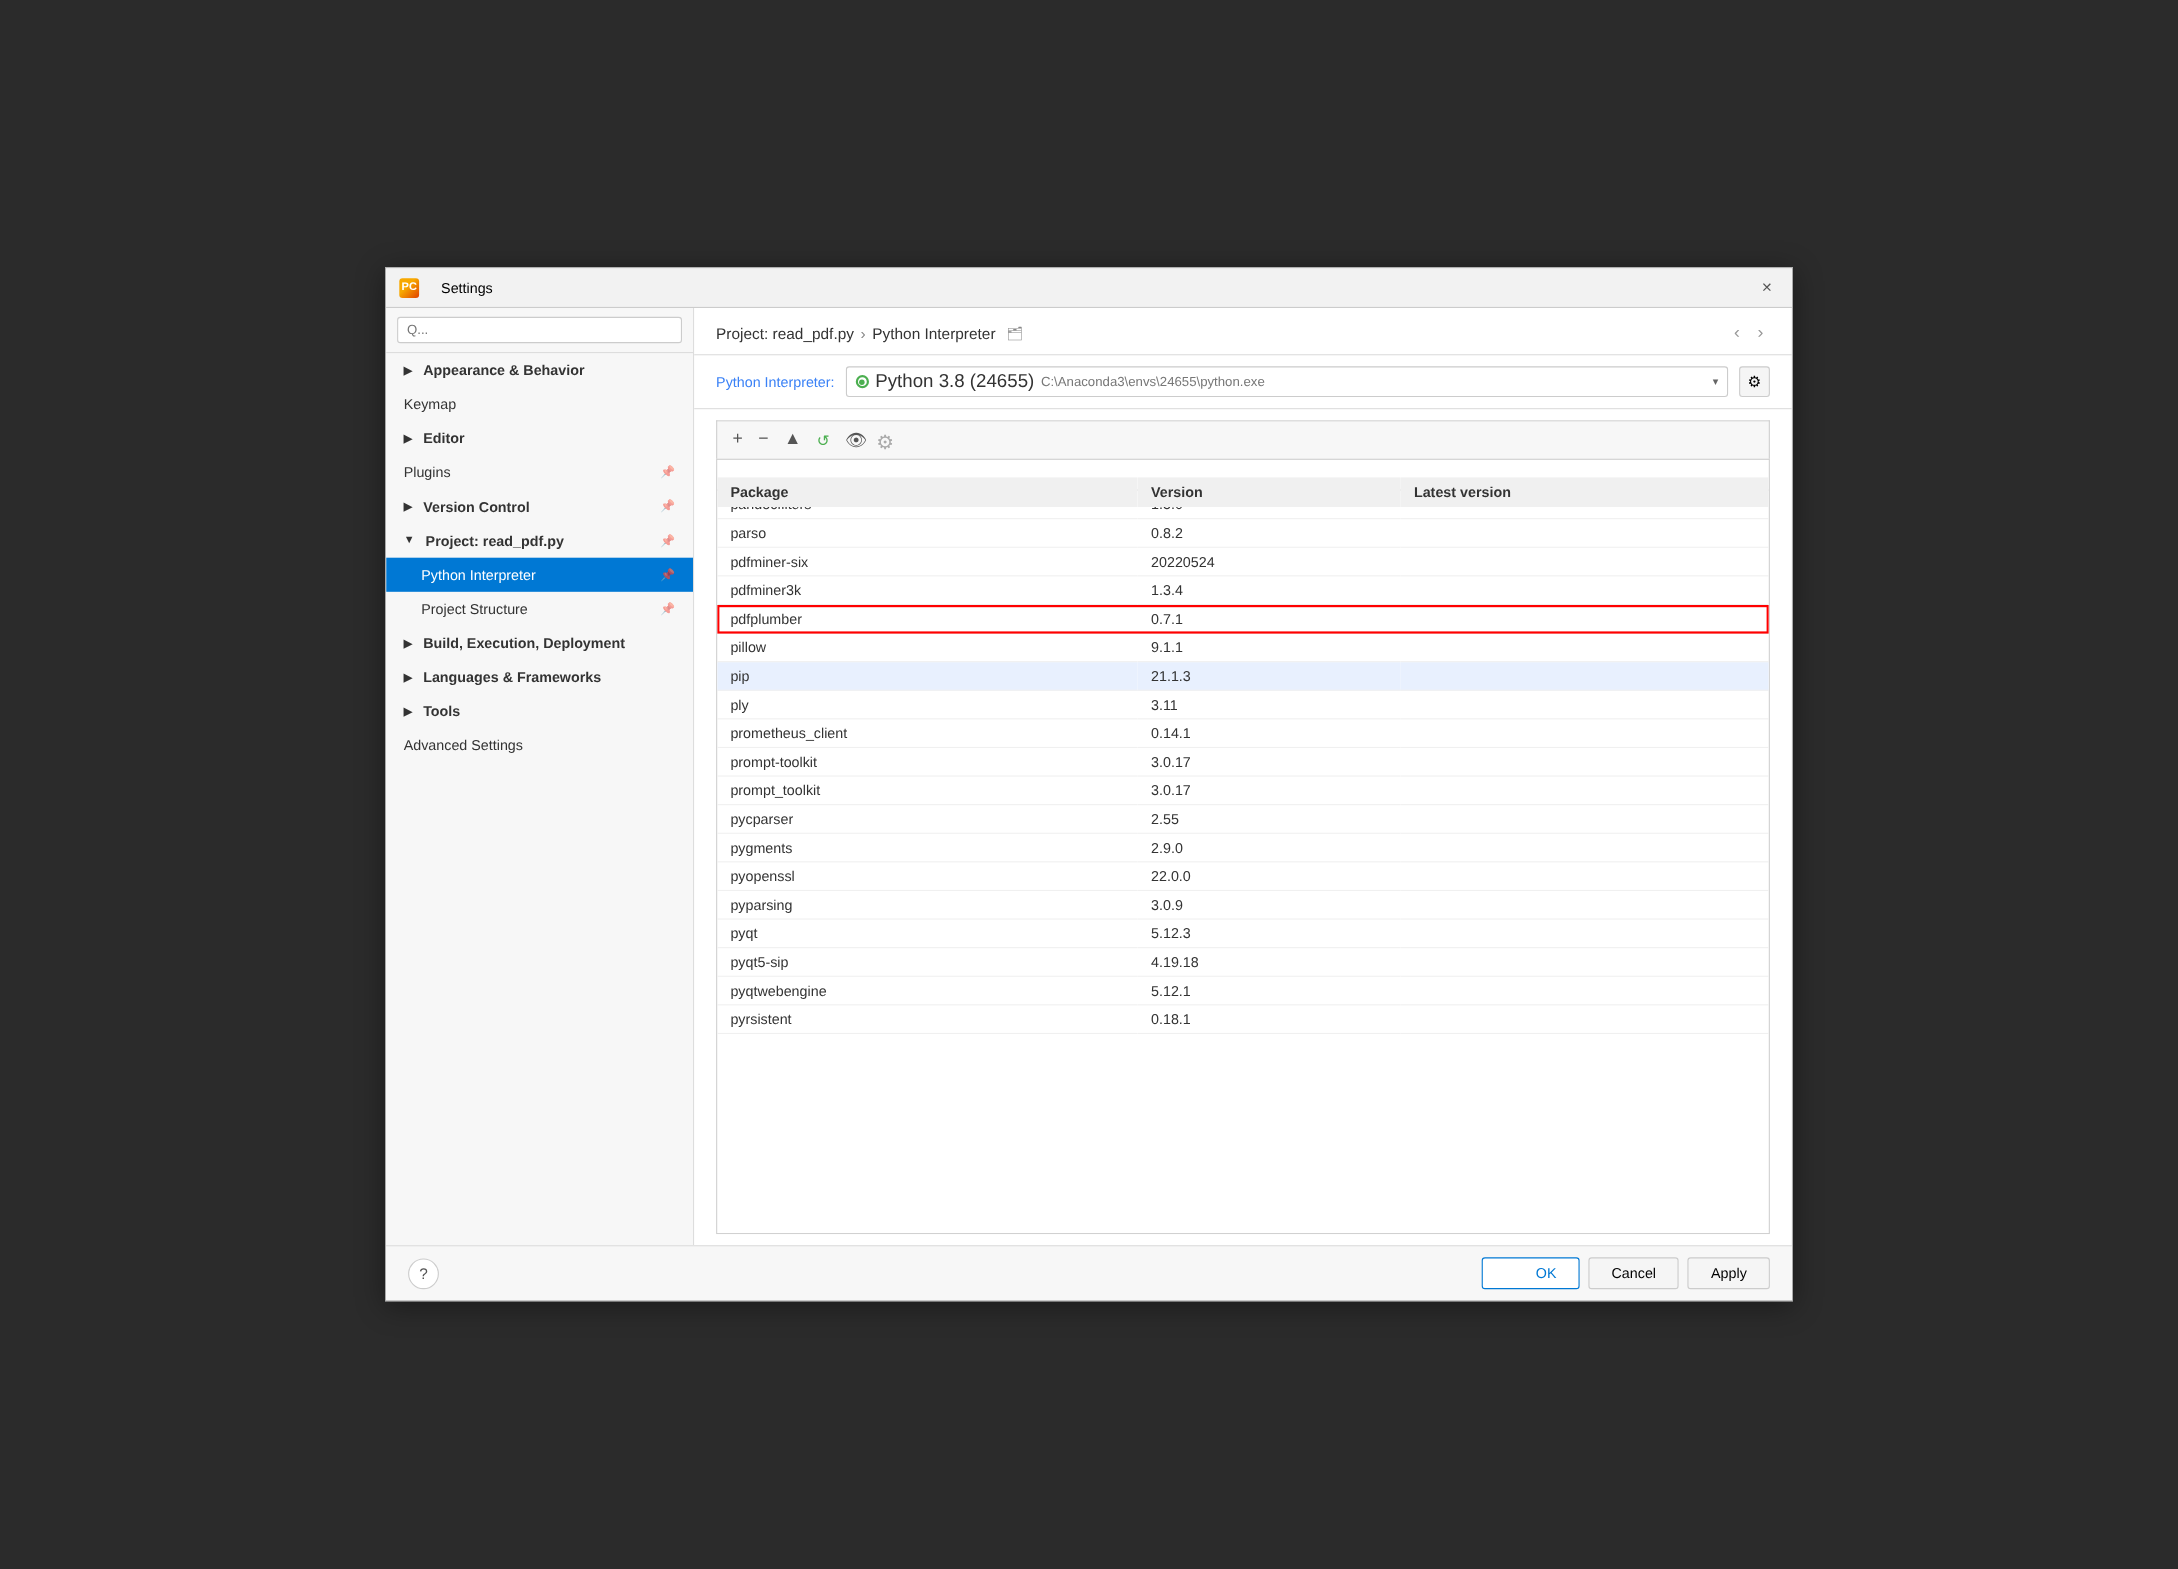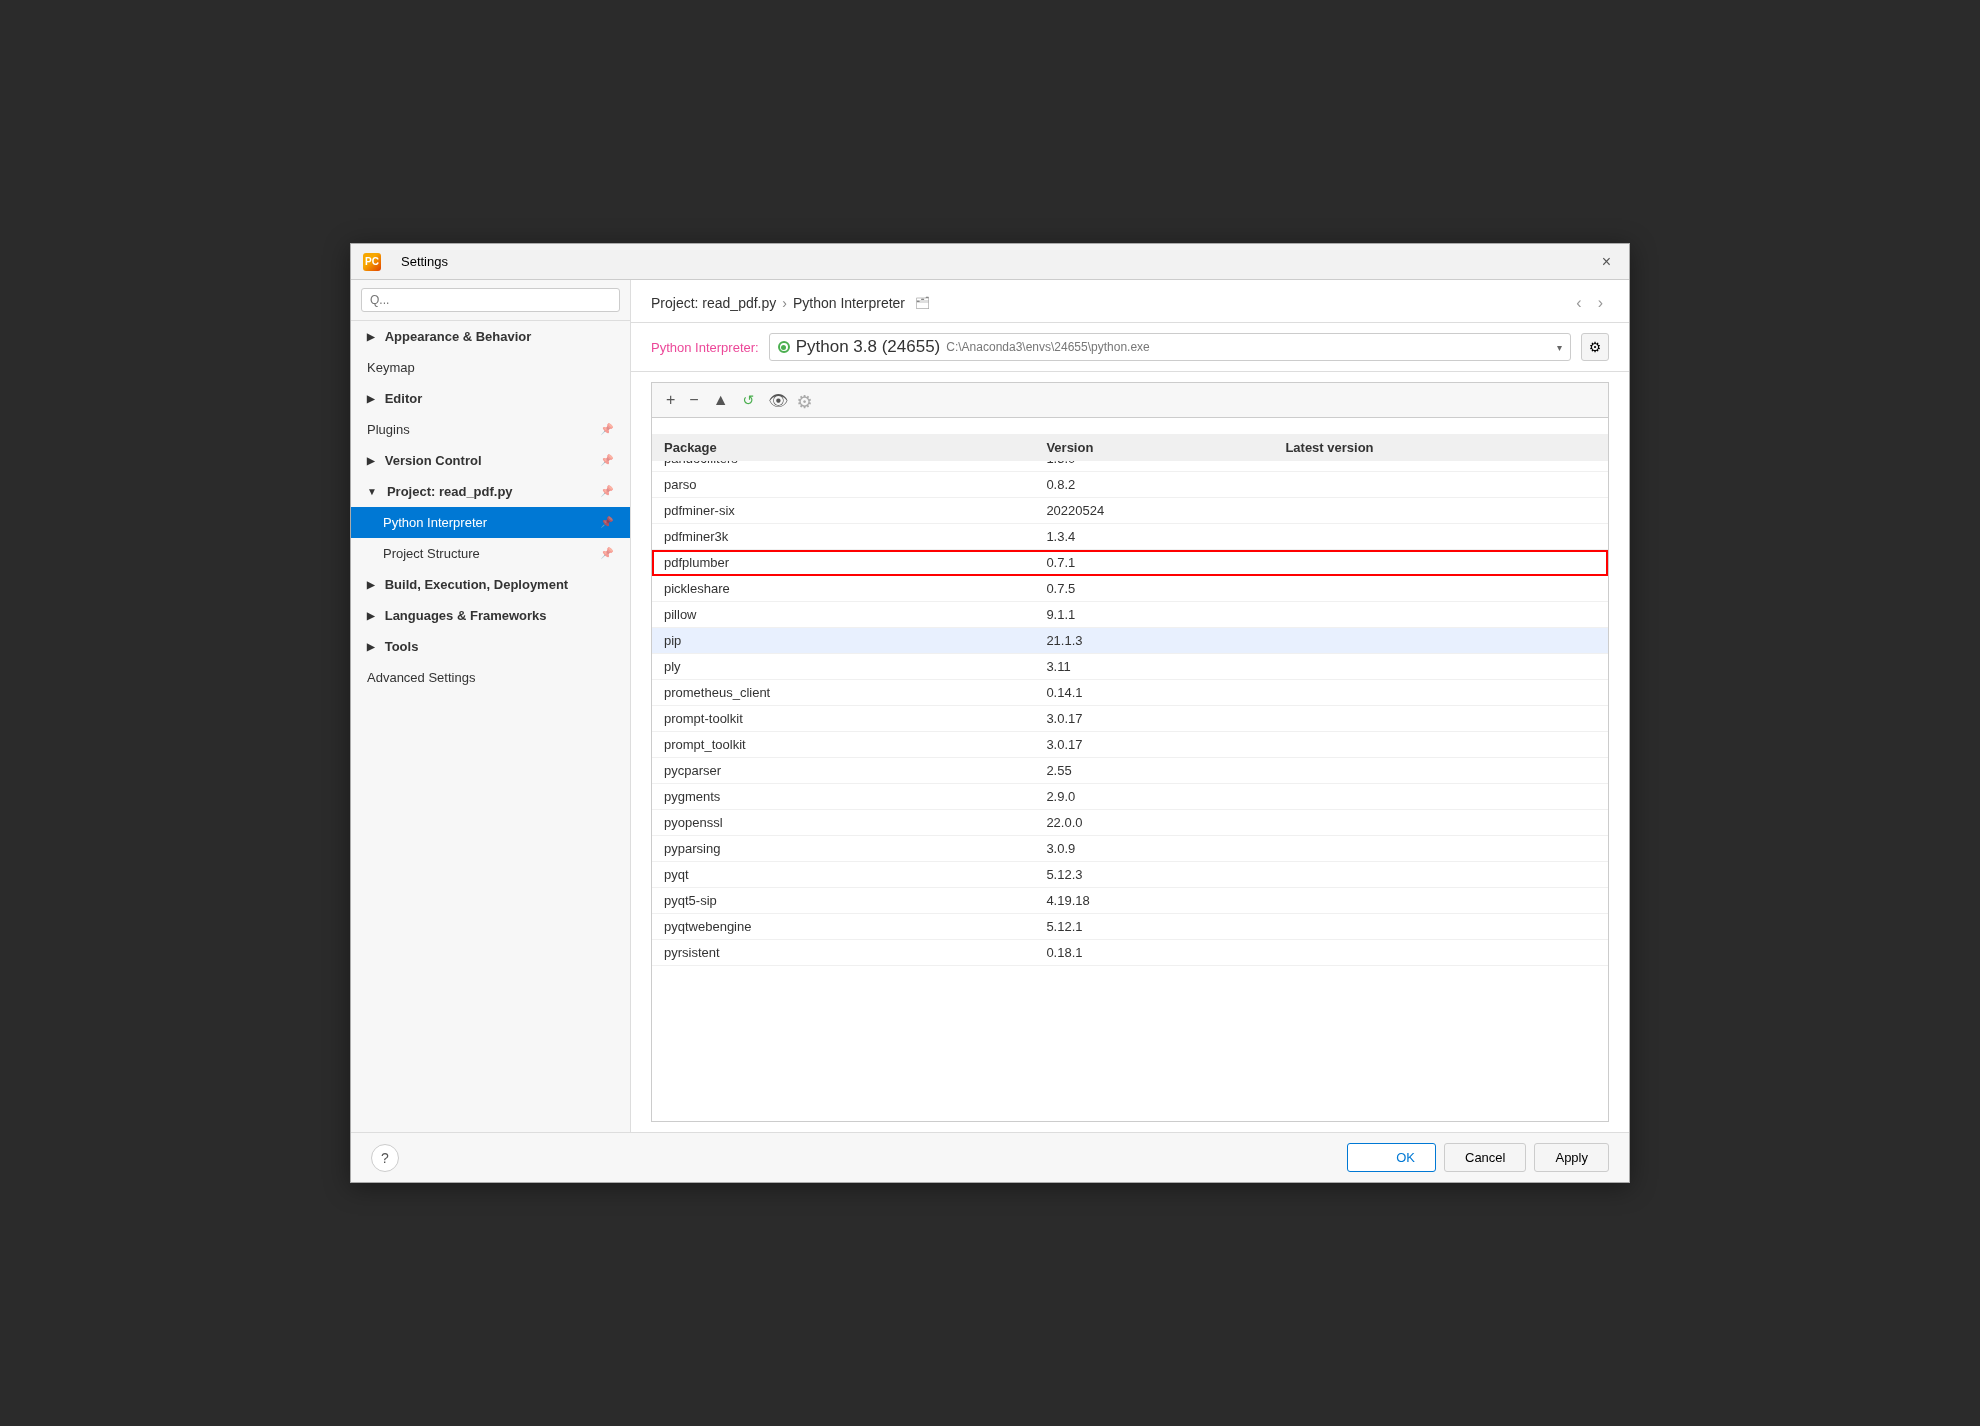--- a/index.html
+++ b/index.html
@@ -146,21 +146,21 @@
     }
     .interpreter-row {
       display: flex;
       align-items: center;
       gap: 10px;
       padding: 10px 20px;
       border-bottom: 1px solid #ddd;
     }
     .interpreter-label {
       font-size: 13px;
-      color: #ec4899;
+      color: #3b82f6;
       white-space: nowrap;
     }
     .interpreter-select {
       flex: 1;
       display: flex;
       align-items: center;
       border: 1px solid #ccc;
       border-radius: 3px;
       background: white;
       height: 28px;
@@ -475,25 +475,20 @@
                   <td>pdfminer3k</td>
                   <td>1.3.4</td>
                   <td></td>
                 </tr>
                 <tr class="pdfplumber-row">
                   <td>pdfplumber</td>
                   <td>0.7.1</td>
                   <td></td>
                 </tr>
                 <tr>
-                  <td>pickleshare</td>
-                  <td>0.7.5</td>
-                  <td></td>
-                </tr>
-                <tr>
                   <td>pillow</td>
                   <td>9.1.1</td>
                   <td></td>
                 </tr>
                 <tr class="highlighted">
                   <td>pip</td>
                   <td>21.1.3</td>
                   <td></td>
                 </tr>
                 <tr>

